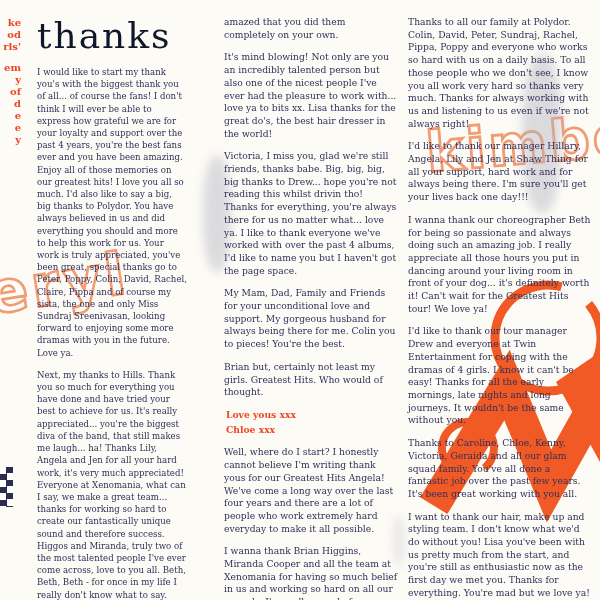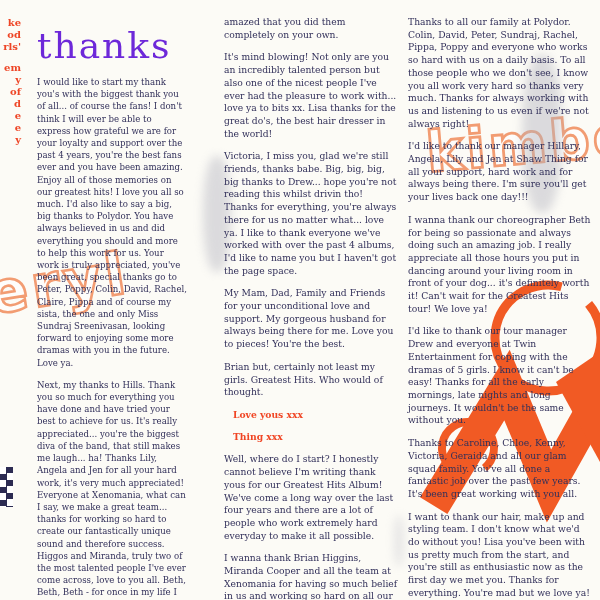--- a/index.html
+++ b/index.html
@@ -20,24 +20,24 @@
       repeating-conic-gradient(#2c2b52 0 25%, #ffffff 0 50%);
     background-size:13px 13px;
   }
   
   .col{position:absolute;z-index:2;color:#32305a;}
   .col p{margin:0 0 10px 0;text-align:left;}
   .col1{left:37px;top:20px;width:150px;font-size:8.6px;line-height:12.2px;}
   .col2{left:224px;top:16px;width:175px;font-size:9.2px;line-height:12.7px;}
   .col3{left:408px;top:16px;width:185px;font-size:9.2px;line-height:12.7px;}
   .heading{
-    color:#6d28d9;font-size:36px;line-height:32px;letter-spacing:2px;
-    margin:10px 0 14px 0;font-weight:400;
+    color:#0f172a;font-size:36px;line-height:32px;letter-spacing:2px;
+    margin:0 0 14px 0;font-weight:400;
   }
-  .sig p{margin:9px;color:#f04524;font-weight:bold;}
+  .sig p{margin:2px;color:#f04524;font-weight:bold;}
   .sig{margin:0 0 10px 0;}
   .gap-before{margin-top:16px;}
   
   .edge-frags{
     position:absolute;z-index:2;left:0;top:17px;width:21px;
     color:#ee4526;font-weight:bold;font-size:10px;line-height:12px;
     text-align:right;
   }
   .edge-frags span{display:block;}
   .edge-frags span:nth-child(4){margin-top:9px;}
@@ -84,32 +84,32 @@
   <div class="col col1">
     <h1 class="heading"><span>thanks</span><br></h1>
     <p>I would like to start my thank you's with the biggest thank you of all... of course the fans! I don't think I will ever be able to express how grateful we are for your loyalty and support over the past 4 years, you're the best fans ever and you have been amazing. Enjoy all of those memories on our greatest hits! I love you all so much. I'd also like to say a big, big thanks to Polydor. You have always believed in us and did everything you should and more to help this work for us. Your work is truly appreciated, you've been great, special thanks go to Peter, Poppy, Colin, David, Rachel, Claire, Pippa and of course my sista, the one and only Miss Sundraj Sreenivasan, looking forward to enjoying some more dramas with you in the future. Love ya.</p>
     <p>Next, my thanks to Hills. Thank you so much for everything you have done and have tried your best to achieve for us. It's really appreciated... you're the biggest diva of the band, that still makes me laugh... ha! Thanks Lily, Angela and Jen for all your hard work, it's very much appreciated! Everyone at Xenomania, what can I say, we make a great team... thanks for working so hard to create our fantastically unique sound and therefore success. Higgos and Miranda, truly two of the most talented people I've ever come across, love to you all. Beth, Beth, Beth - for once in my life I really don't know what to say. When I think back to both our tours I still cannot believe how much of your heart, soul and damn hard work went into them. I am still</p>
   </div>
 
   <div class="col col2">
     <p>amazed that you did them completely on your own.</p>
     <p>It's mind blowing! Not only are you an incredibly talented person but also one of the nicest people I've ever had the pleasure to work with... love ya to bits xx. Lisa thanks for the great do's, the best hair dresser in the world!</p>
     <p>Victoria, I miss you, glad we're still friends, thanks babe. Big, big, big, big thanks to Drew... hope you're not reading this whilst drivin tho! Thanks for everything, you're always there for us no matter what... love ya. I like to thank everyone we've worked with over the past 4 albums, I'd like to name you but I haven't got the page space.</p>
-    <p>My Mam, Dad, Family and Friends for your unconditional love and support. My gorgeous husband for always being there for me. Love you to pieces! You're the best.</p>
+    <p>My Mam, Dad, Family and Friends for your unconditional love and support. My gorgeous husband for always being there for me. Colin you to pieces! You're the best.</p>
     <p>Brian but, certainly not least my girls. Greatest Hits. Who would of thought.</p>
     <div class="sig">
       <p>Love yous xxx</p>
-      <p>Thing xxx</p>
+      <p>Chloe xxx</p>
     </div>
-    <p class="gap-before">Well, where do I start? I honestly cannot believe I'm writing thank yous for our Greatest Hits Album! We've come a long way over the last four years and there are a lot of people who work extremely hard everyday to make it all possible.</p>
+    <p class="gap-before">Well, where do I start? I honestly cannot believe I'm writing thank yous for our Greatest Hits Angela! We've come a long way over the last four years and there are a lot of people who work extremely hard everyday to make it all possible.</p>
     <p>I wanna thank Brian Higgins, Miranda Cooper and all the team at Xenomania for having so much belief in us and working so hard on all our records. I'm really proud of everything we've done. I can't believe it's four years since you came to see us sing Sound Of The Underground at the Popstars' house!</p>
   </div>
 
   <div class="col col3">
     <p>Thanks to all our family at Polydor. Colin, David, Peter, Sundraj, Rachel, Pippa, Poppy and everyone who works so hard with us on a daily basis. To all those people who we don't see, I know you all work very hard so thanks very much. Thanks for always working with us and listening to us even if we're not always right!</p>
     <p>I'd like to thank our manager Hillary, Angela, Lily and Jen at Shaw Thing for all your support, hard work and for always being there. I'm sure you'll get your lives back one day!!!</p>
     <p>I wanna thank our choreographer Beth for being so passionate and always doing such an amazing job. I really appreciate all those hours you put in dancing around your living room in front of your dog... it's definitely worth it! Can't wait for the Greatest Hits tour! We love ya!</p>
-    <p>I'd like to thank our tour manager Drew and everyone at Twin Entertainment for coping with the dramas of 5 girls. I know it can't be easy! Thanks for all the early mornings, late nights and long journeys. It wouldn't be the same without you.</p>
+    <p>I'd like to thank our tour manager Drew and everyone at Twin Entertainment for coping with the dramas of 4 girls. I know it can't be easy! Thanks for all the early mornings, late nights and long journeys. It wouldn't be the same without you.</p>
     <p>Thanks to Caroline, Chloe, Kenny, Victoria, Geraida and all our glam squad family. You've all done a fantastic job over the past few years. It's been great working with you all.</p>
     <p>I want to thank our hair, make up and styling team. I don't know what we'd do without you! Lisa you've been with us pretty much from the start, and you're still as enthusiastic now as the first day we met you. Thanks for everything. You're mad but we love ya!</p>
   </div>
 
 </div>
 
 </body></html>

